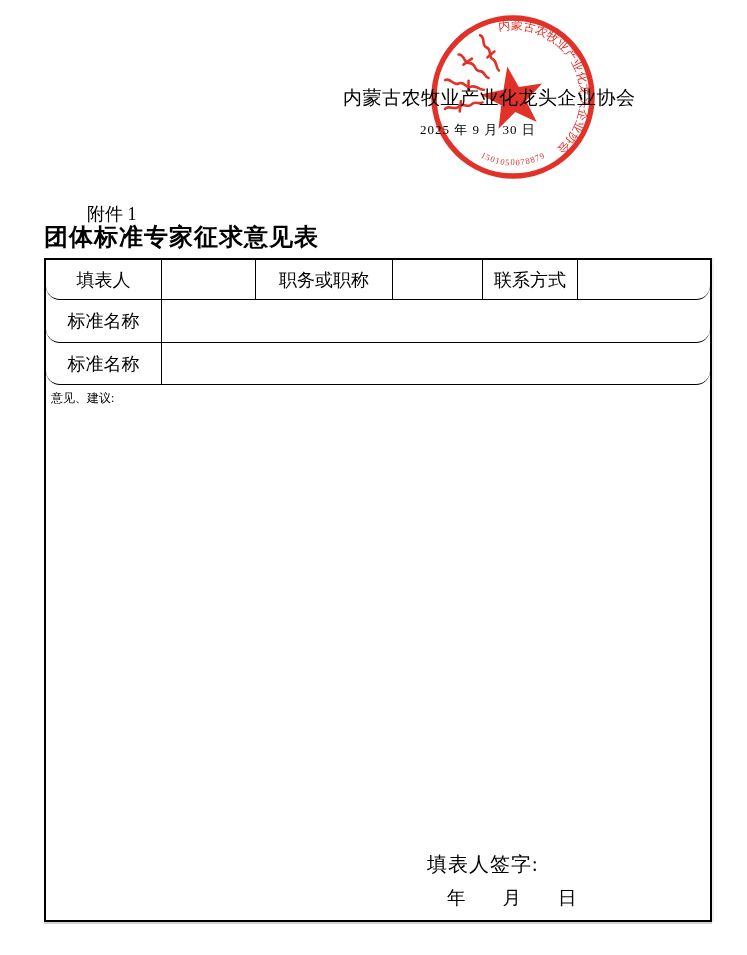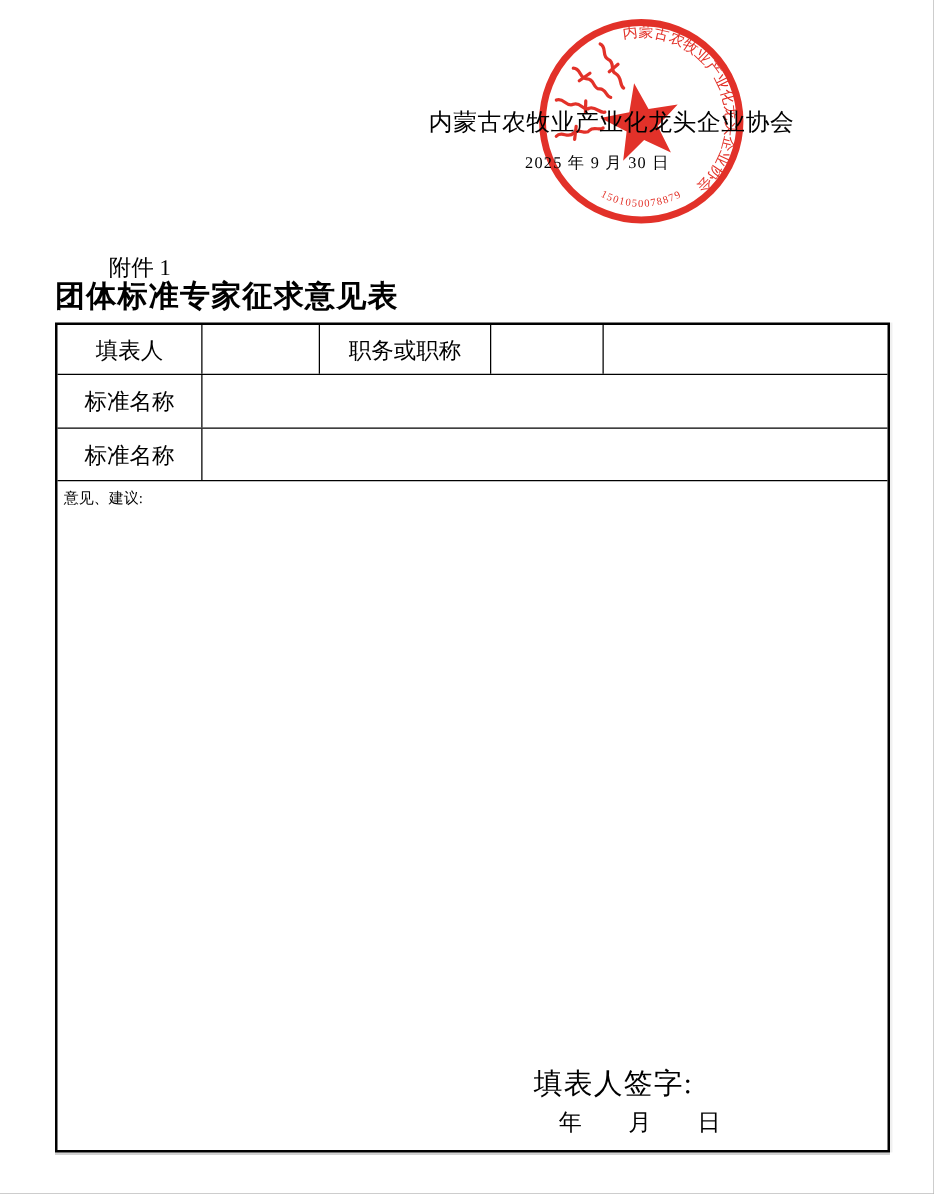--- a/index.html
+++ b/index.html
@@ -37,21 +37,21 @@
   }
   .form-table {
     position:absolute; left:44px; top:258px;
     width:668px; height:664px;
     border:2px solid #000;
     box-sizing:border-box;
     display:flex; flex-direction:column;
     background:#fff;
     box-shadow:0 2px 0 rgba(0,0,0,0.18), 2px 0 0 rgba(0,0,0,0.06);
   }
-  .trow { display:flex; border-bottom:1px solid #000; box-sizing:border-box; }
+  .trow { display:flex; border-bottom:1px solid #000; box-sizing:border-box;border-radius:14px; }
   .trow1 { height:40px; }
   .trow2 { height:43px; }
   .trow3 { height:42px; }
   .trow4 { flex:1; border-bottom:none; position:relative; }
   .cell {
     box-sizing:border-box;
     border-right:1px solid #000;
     display:flex; align-items:center; justify-content:center;
     font-size:18px; white-space:nowrap; overflow:hidden;
   }
@@ -63,21 +63,21 @@
   .c-w95  { width:95px; }
   .opinion-label {
     position:absolute; left:5px; top:5px;
     font-size:12px;
   }
   .opinion-area {
     position:absolute; left:0; top:34px; right:0; bottom:80px;
   }
   .sig-label {
     position:absolute; left:381px; top:466px;
-    font-size:23px; letter-spacing:1px; white-space:nowrap;
+    font-size:20px; letter-spacing:1px; white-space:nowrap;
   }
   .sig-date-line {
     position:absolute; left:401px; top:500px;
     font-size:18.5px; white-space:nowrap;
   }
 </style>
 </head>
 <body>
 
 <div class="page">
@@ -121,20 +121,21 @@
   <div class="attachment-label">附件 1</div>
   <div class="form-title">团体标准专家征求意见表</div>
 
   <div class="form-table">
 
     <div class="trow trow1">
       <div class="cell c-w116">填表人</div>
       <div class="cell c-w94"></div>
       <div class="cell c-w137">职务或职称</div>
       <div class="cell c-w90"></div>
+      <div class="cell c-w95">联系方式</div>
       <div class="cell last"></div>
     </div>
 
     <div class="trow trow2">
       <div class="cell c-w116">标准名称</div>
       <div class="cell last"></div>
     </div>
 
     <div class="trow trow3">
       <div class="cell c-w116">标准名称</div>

